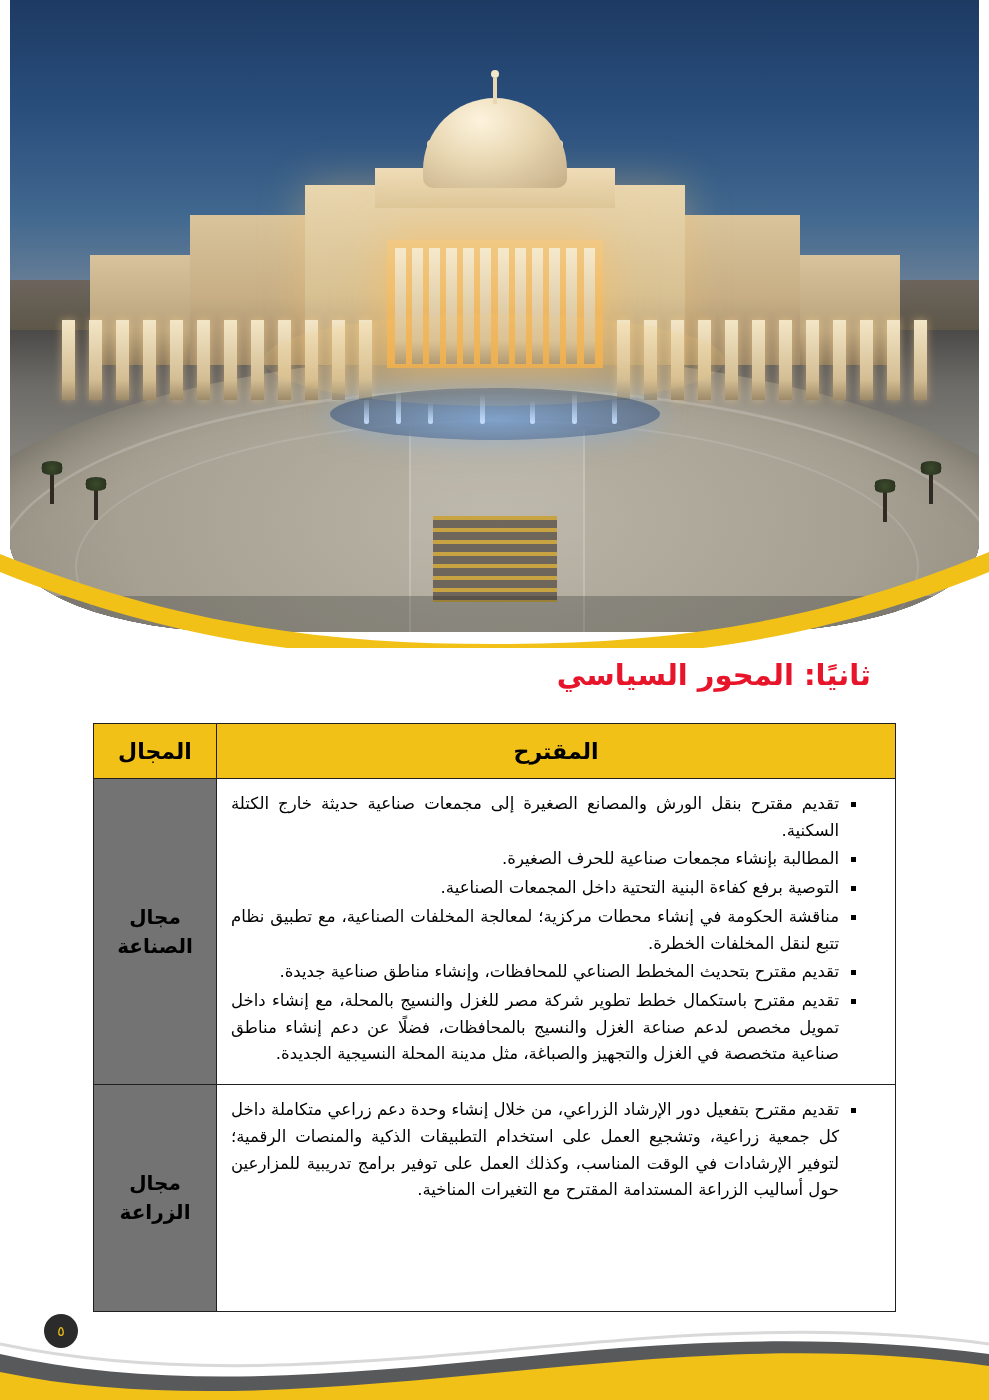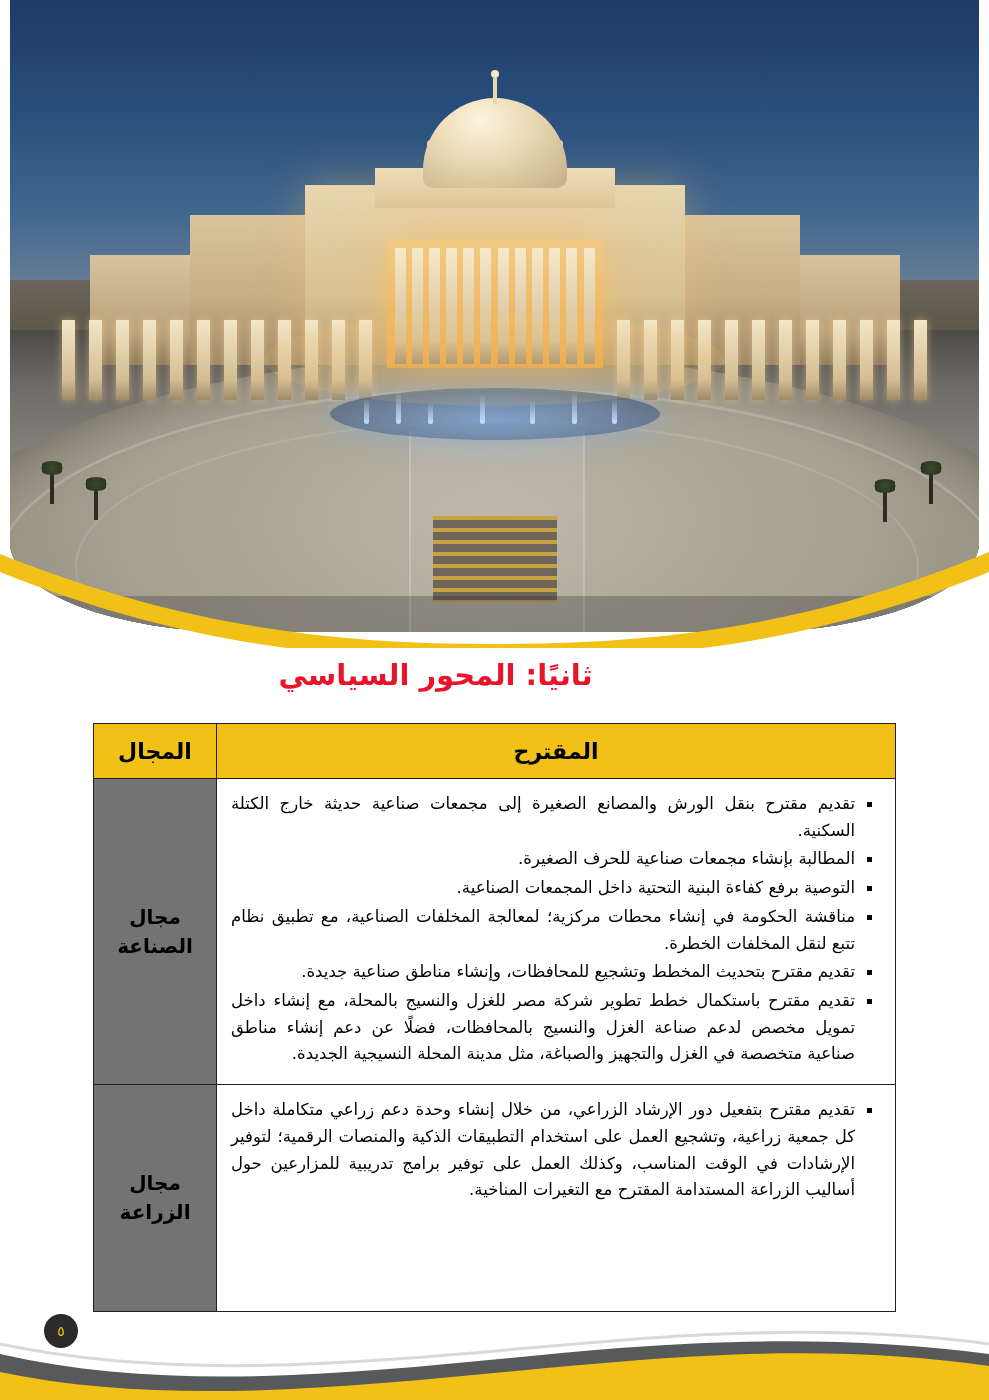--- a/index.html
+++ b/index.html
@@ -219,21 +219,21 @@
     left: 0; top: 548px;
     width: 989px; height: 100px;
     overflow: hidden;
     pointer-events: none;
   }
 
   
   .section-title {
     position: absolute;
     top: 658px; left: 0; width: 871px;
-    text-align: center;
+    text-align: right;
     color: #e8142a;
     font-size: 29px;
     font-weight: bold;
     letter-spacing: 0;
   }
 
   
   .tbl-wrap {
     position: absolute;
     top: 723px;
@@ -261,21 +261,21 @@
   td.field {
     background: #737373;
     text-align: center;
     font-size: 20px;
     font-weight: bold;
     color: #000;
     line-height: 1.45;
     width: 120px;
   }
   td.props {
-    padding: 12px 18px 14px 14px;
+    padding: 12px 34px 14px 14px;
     background: #ffffff;
   }
   ul.props {
     margin: 0;
     padding: 0 18px 0 0;
     list-style: none;
   }
   ul.props li {
     position: relative;
     font-size: 16.5px;
@@ -426,21 +426,21 @@
       </tr>
     </thead>
     <tbody>
       <tr class="row-industry">
         <td class="props">
           <ul class="props">
             <li>تقديم مقترح بنقل الورش والمصانع الصغيرة إلى مجمعات صناعية حديثة خارج الكتلة السكنية.</li>
             <li>المطالبة بإنشاء مجمعات صناعية للحرف الصغيرة.</li>
             <li>التوصية برفع كفاءة البنية التحتية داخل المجمعات الصناعية.</li>
             <li>مناقشة الحكومة في إنشاء محطات مركزية؛ لمعالجة المخلفات الصناعية، مع تطبيق نظام تتبع لنقل المخلفات الخطرة.</li>
-            <li>تقديم مقترح بتحديث المخطط وتشجيع للمحافظات، وإنشاء مناطق صناعية جديدة.</li>
+            <li>تقديم مقترح بتحديث المخطط الصناعي للمحافظات، وإنشاء مناطق صناعية جديدة.</li>
             <li>تقديم مقترح باستكمال خطط تطوير شركة مصر للغزل والنسيج بالمحلة، مع إنشاء داخل تمويل مخصص لدعم صناعة الغزل والنسيج بالمحافظات، فضلًا عن دعم إنشاء مناطق صناعية متخصصة في الغزل والتجهيز والصباغة، مثل مدينة المحلة النسيجية الجديدة.</li>
           </ul>
         </td>
         <td class="field">
           <div>مجال</div>
           <div>الصناعة</div>
         </td>
       </tr>
       <tr class="row-agri">
         <td class="props">

